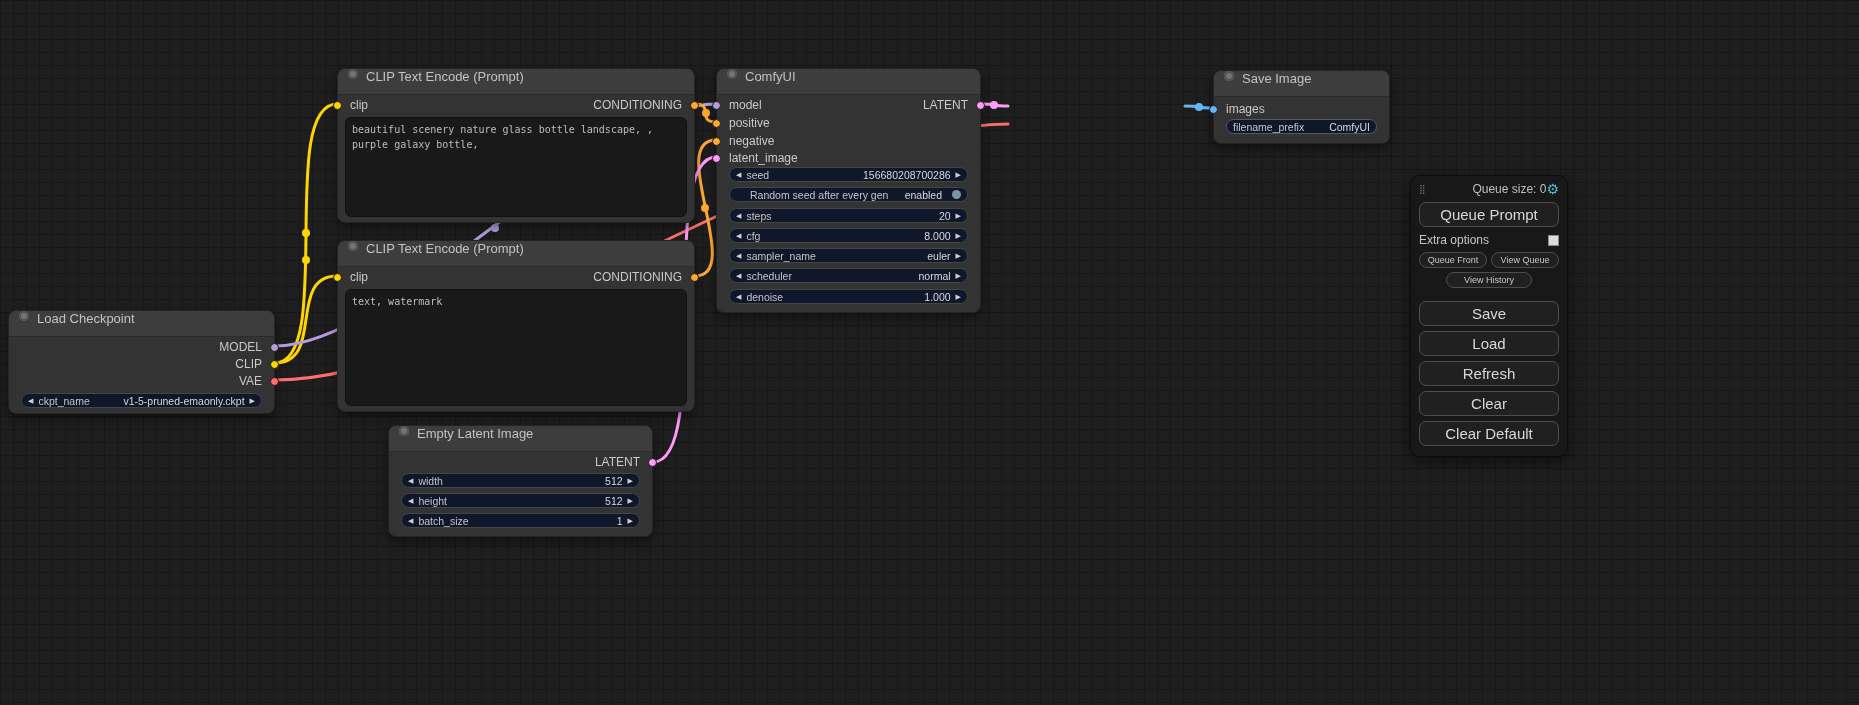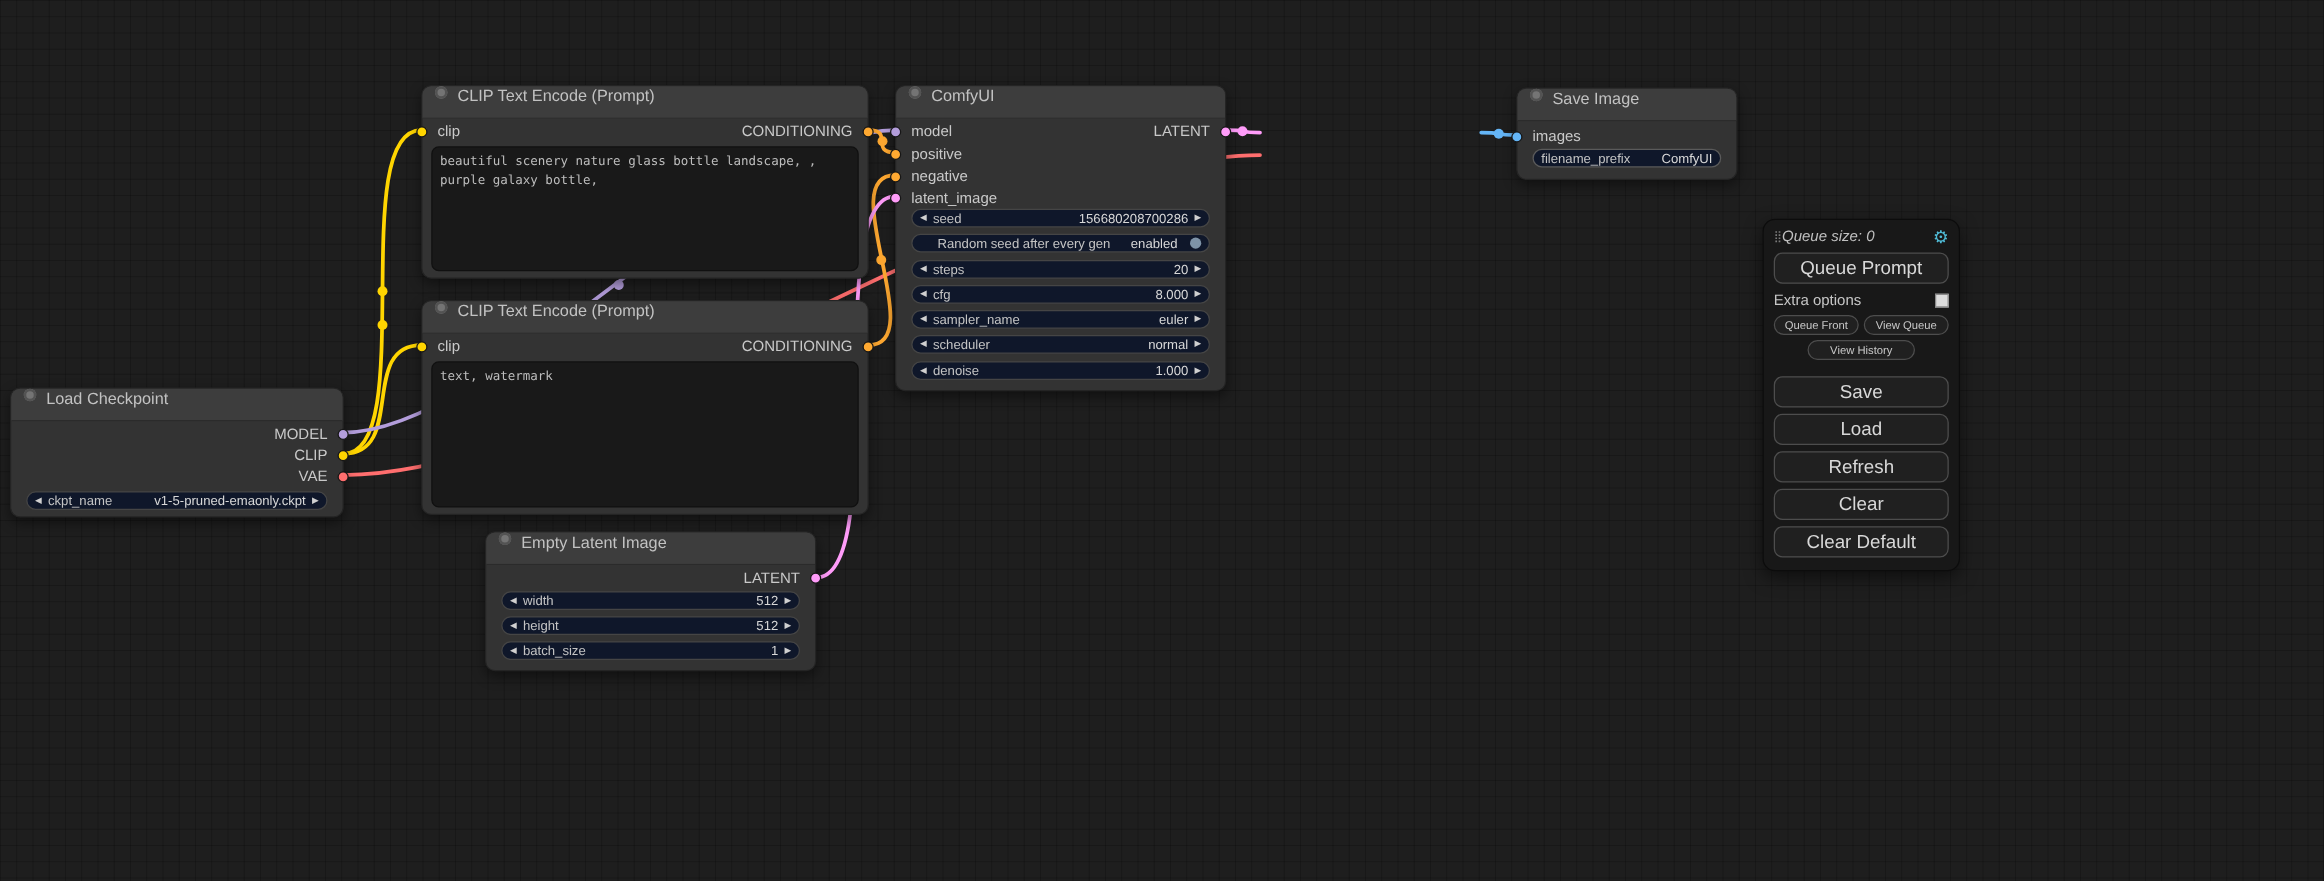--- a/index.html
+++ b/index.html
@@ -44,21 +44,21 @@
   .warr{font-size:7px;color:#d0d0d0;line-height:1;flex:none;}
   .toggle-dot{width:9px;height:9px;border-radius:50%;flex:none;margin-left:5px;}
   
   .menu{
     position:absolute;left:1410px;top:175px;width:158px;z-index:4;
     background:#181818;border:1px solid #0c0c0c;border-radius:10px;
     box-shadow:0 5px 14px rgba(0,0,0,.5);padding:6px 8px 10px;box-sizing:border-box;
     color:#c6c6c6;
   }
   .mhead{display:flex;align-items:center;font-size:12px;color:#c0c0c0;}
-  .mhead .qsize{flex:1;text-align:left;font-style:italic;}
+  .mhead .qsize{flex:1;text-align:right;}
   .drag-handle{font-size:9px;color:#7a7a7a;cursor:grab;}
   .gear{font-size:14px;cursor:pointer;line-height:1;}
   .btn{
     display:block;width:100%;background:#202020;border:1px solid #4d4d4d;border-radius:7px;
     color:#d8d8d8;font-size:15px;text-align:center;padding:3px 0;margin-top:5px;
     font-family:"Liberation Sans", sans-serif;cursor:pointer;box-sizing:border-box;
   }
   .extra-row{display:flex;justify-content:space-between;align-items:center;gap:6px;margin-top:6px;font-size:12px;}
   .checkbox{width:9px;height:9px;background:#dcdcdc;border:1px solid #8a8a8a;flex:none;cursor:pointer;}
   .sm-row{display:flex;gap:4px;margin-top:5px;}

